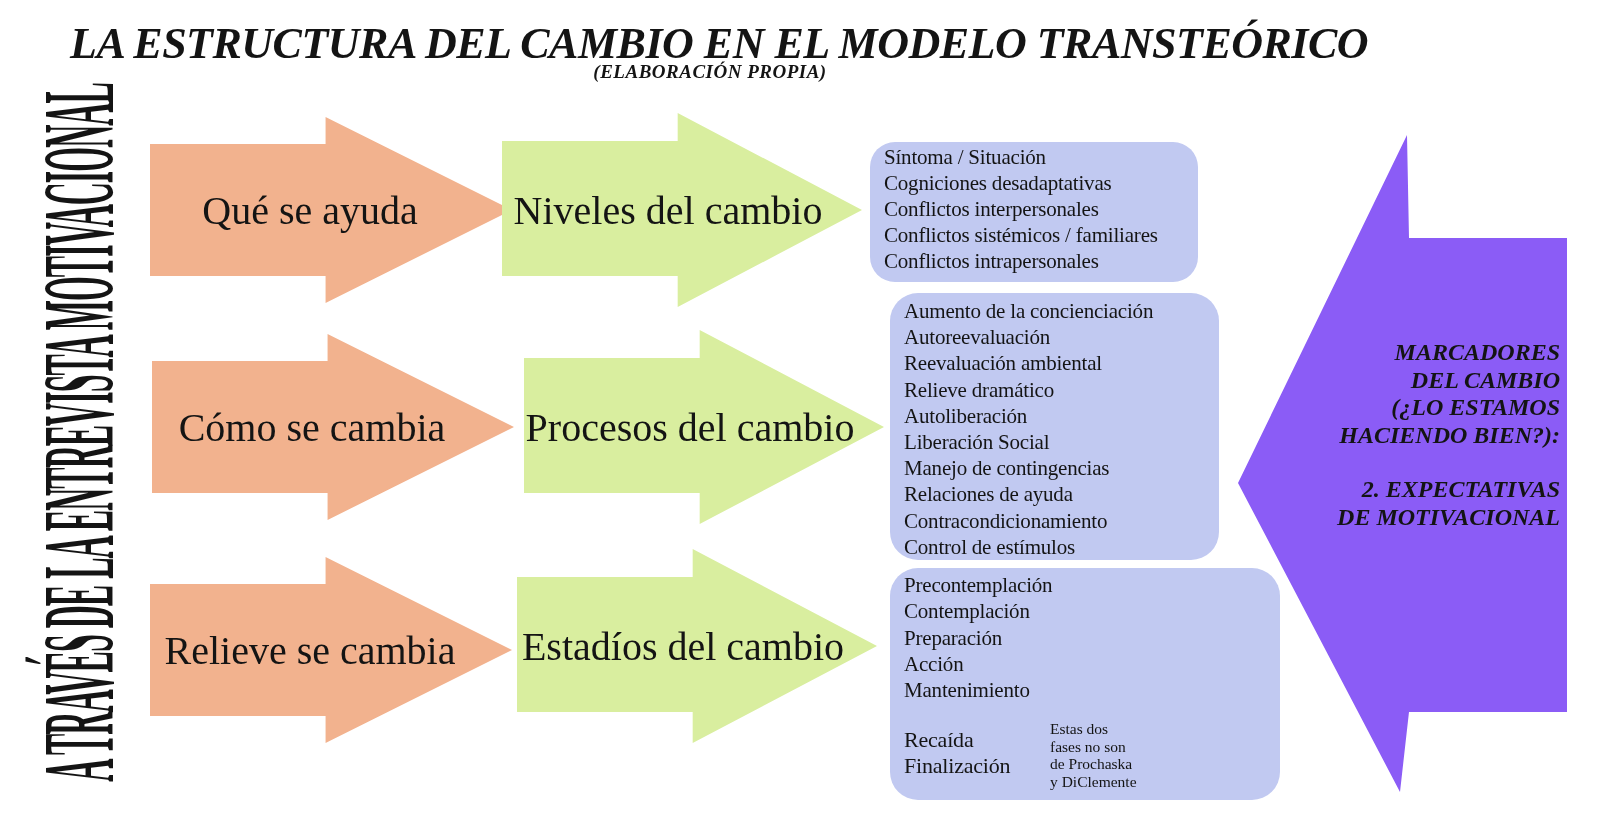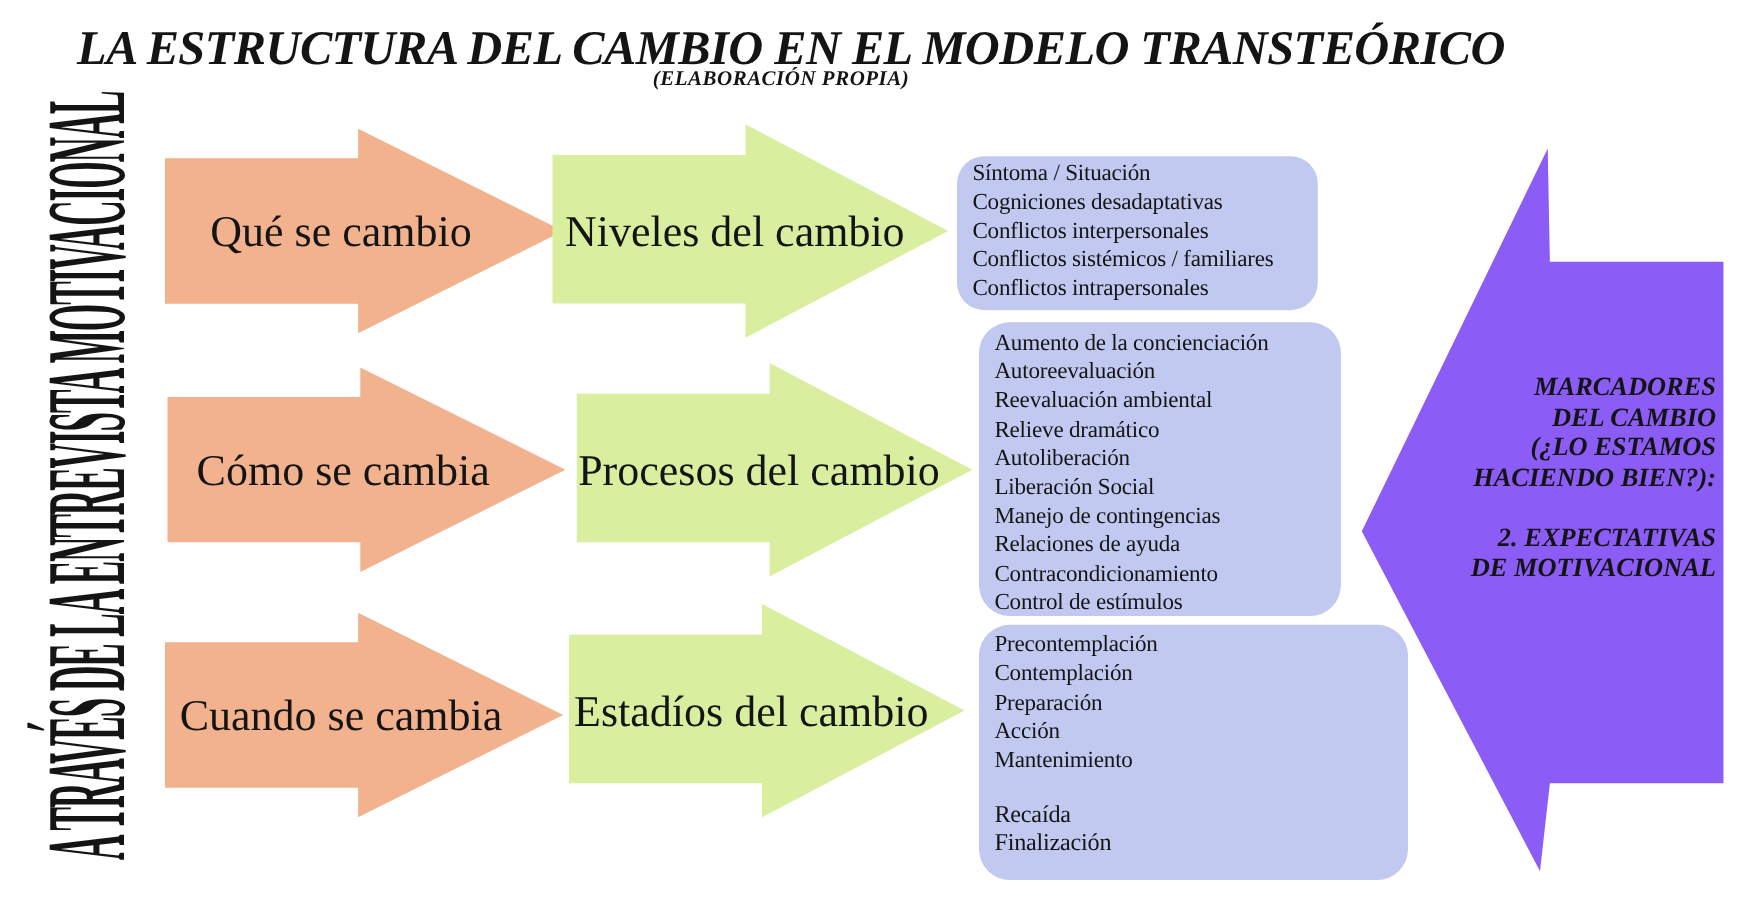--- a/index.html
+++ b/index.html
@@ -76,21 +76,21 @@
 <div id="canvas">
 
   <div class="title">LA ESTRUCTURA DEL CAMBIO EN EL MODELO TRANSTEÓRICO</div>
   <div class="subtitle">(ELABORACIÓN PROPIA)</div>
 
   <div class="vlabel">
     <span>A TRAVÉS DE LA ENTREVISTA MOTIVACIONAL</span>
   </div>
 
   <div class="arrow arrow-orange" style="left:150px; top:117px;">
-    <span>Qué se cambio</span>
+    <span>Qué se ayuda</span>
   </div>
   <div class="arrow arrow-green" style="left:502px; top:113px;">
     <span>Niveles del cambio</span>
   </div>
   <div class="bluebox" id="box1">
     <div class="li">Síntoma / Situación</div>
     <div class="li">Cogniciones desadaptativas</div>
     <div class="li">Conflictos interpersonales</div>
     <div class="li">Conflictos sistémicos / familiares</div>
     <div class="li">Conflictos intrapersonales</div>
@@ -109,34 +109,40 @@
     <div class="li">Relieve dramático</div>
     <div class="li">Autoliberación</div>
     <div class="li">Liberación Social</div>
     <div class="li">Manejo de contingencias</div>
     <div class="li">Relaciones de ayuda</div>
     <div class="li">Contracondicionamiento</div>
     <div class="li">Control de estímulos</div>
   </div>
 
   <div class="arrow arrow-orange" style="left:150px; top:557px;">
-    <span>Cuando se cambia</span>
+    <span>Relieve se cambia</span>
   </div>
   <div class="arrow arrow-green" style="left:517px; top:549px;">
     <span>Estadíos del cambio</span>
   </div>
   <div class="bluebox" id="box3">
     <div class="li">Precontemplación</div>
     <div class="li">Contemplación</div>
     <div class="li">Preparación</div>
     <div class="li">Acción</div>
     <div class="li">Mantenimiento</div>
     <div class="box3-extra">
       <div class="li">Recaída</div>
       <div class="li">Finalización</div>
+    </div>
+    <div class="box3-note">
+      <div>Estas dos</div>
+      <div>fases no son</div>
+      <div>de Prochaska</div>
+      <div>y DiClemente</div>
     </div>
   </div>
 
   <div class="pink-arrow">
     <div class="pink-text">
       <div>MARCADORES</div>
       <div>DEL CAMBIO</div>
       <div>(¿LO ESTAMOS</div>
       <div>HACIENDO BIEN?):</div>
       <div class="gap-above">2. EXPECTATIVAS</div>

